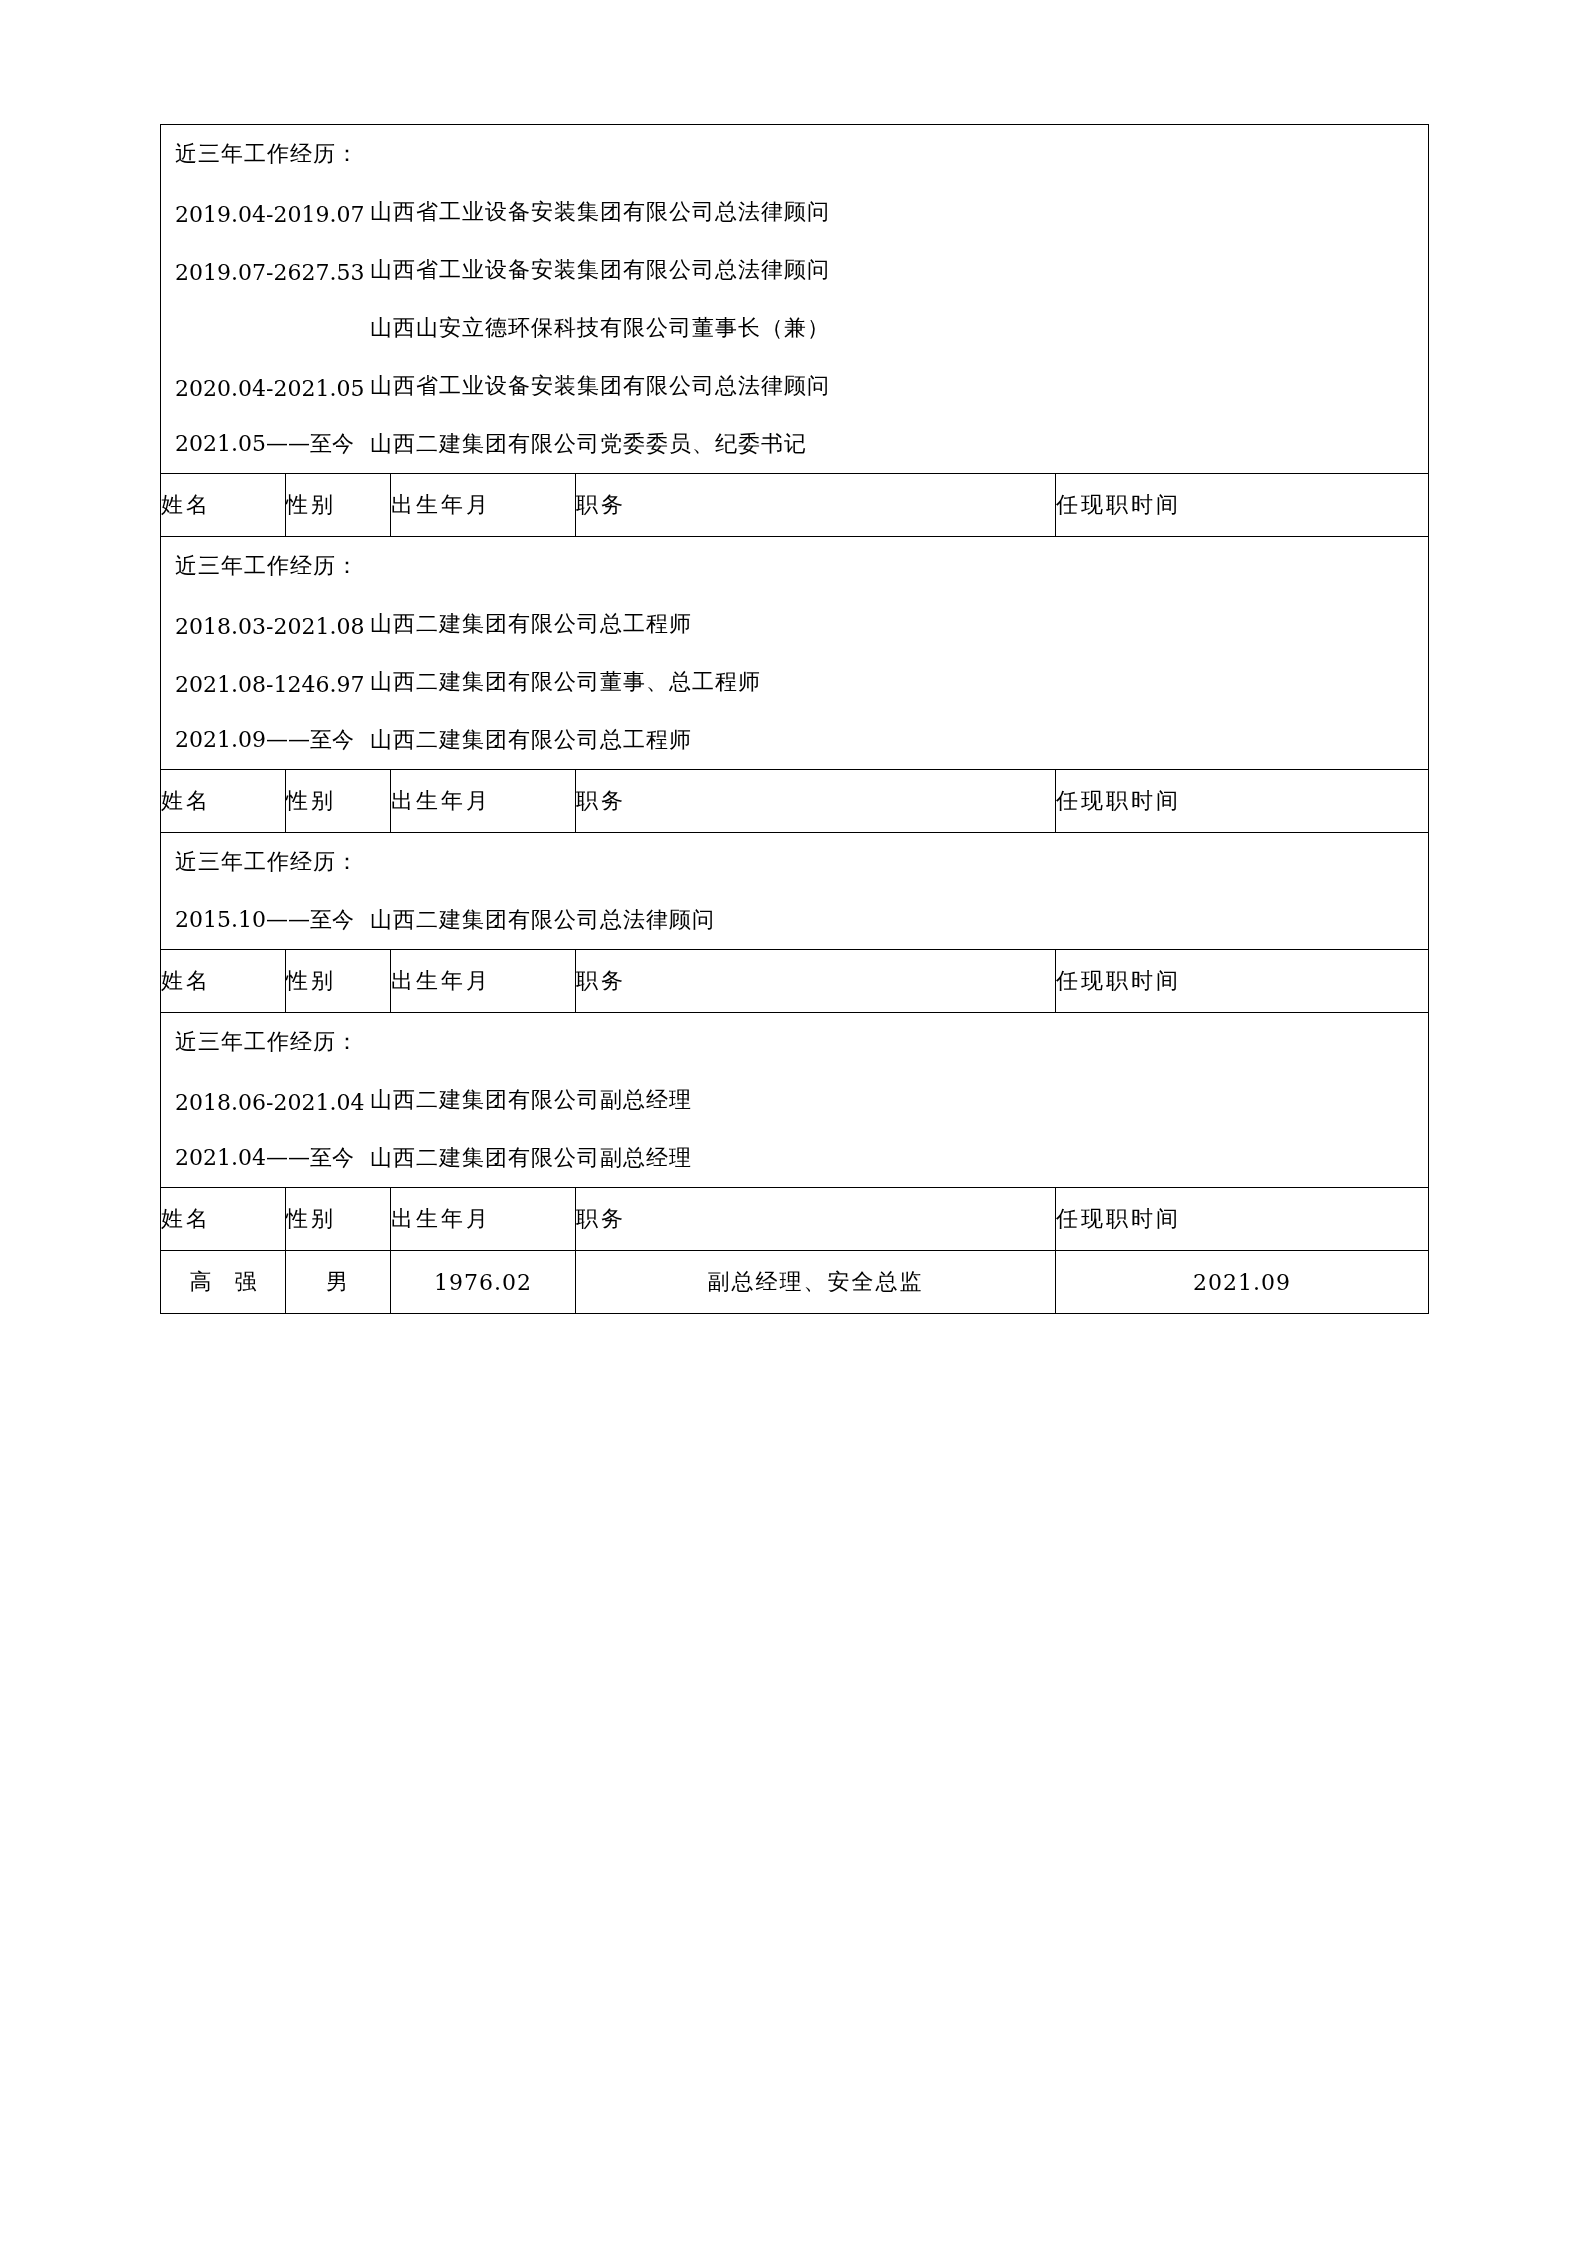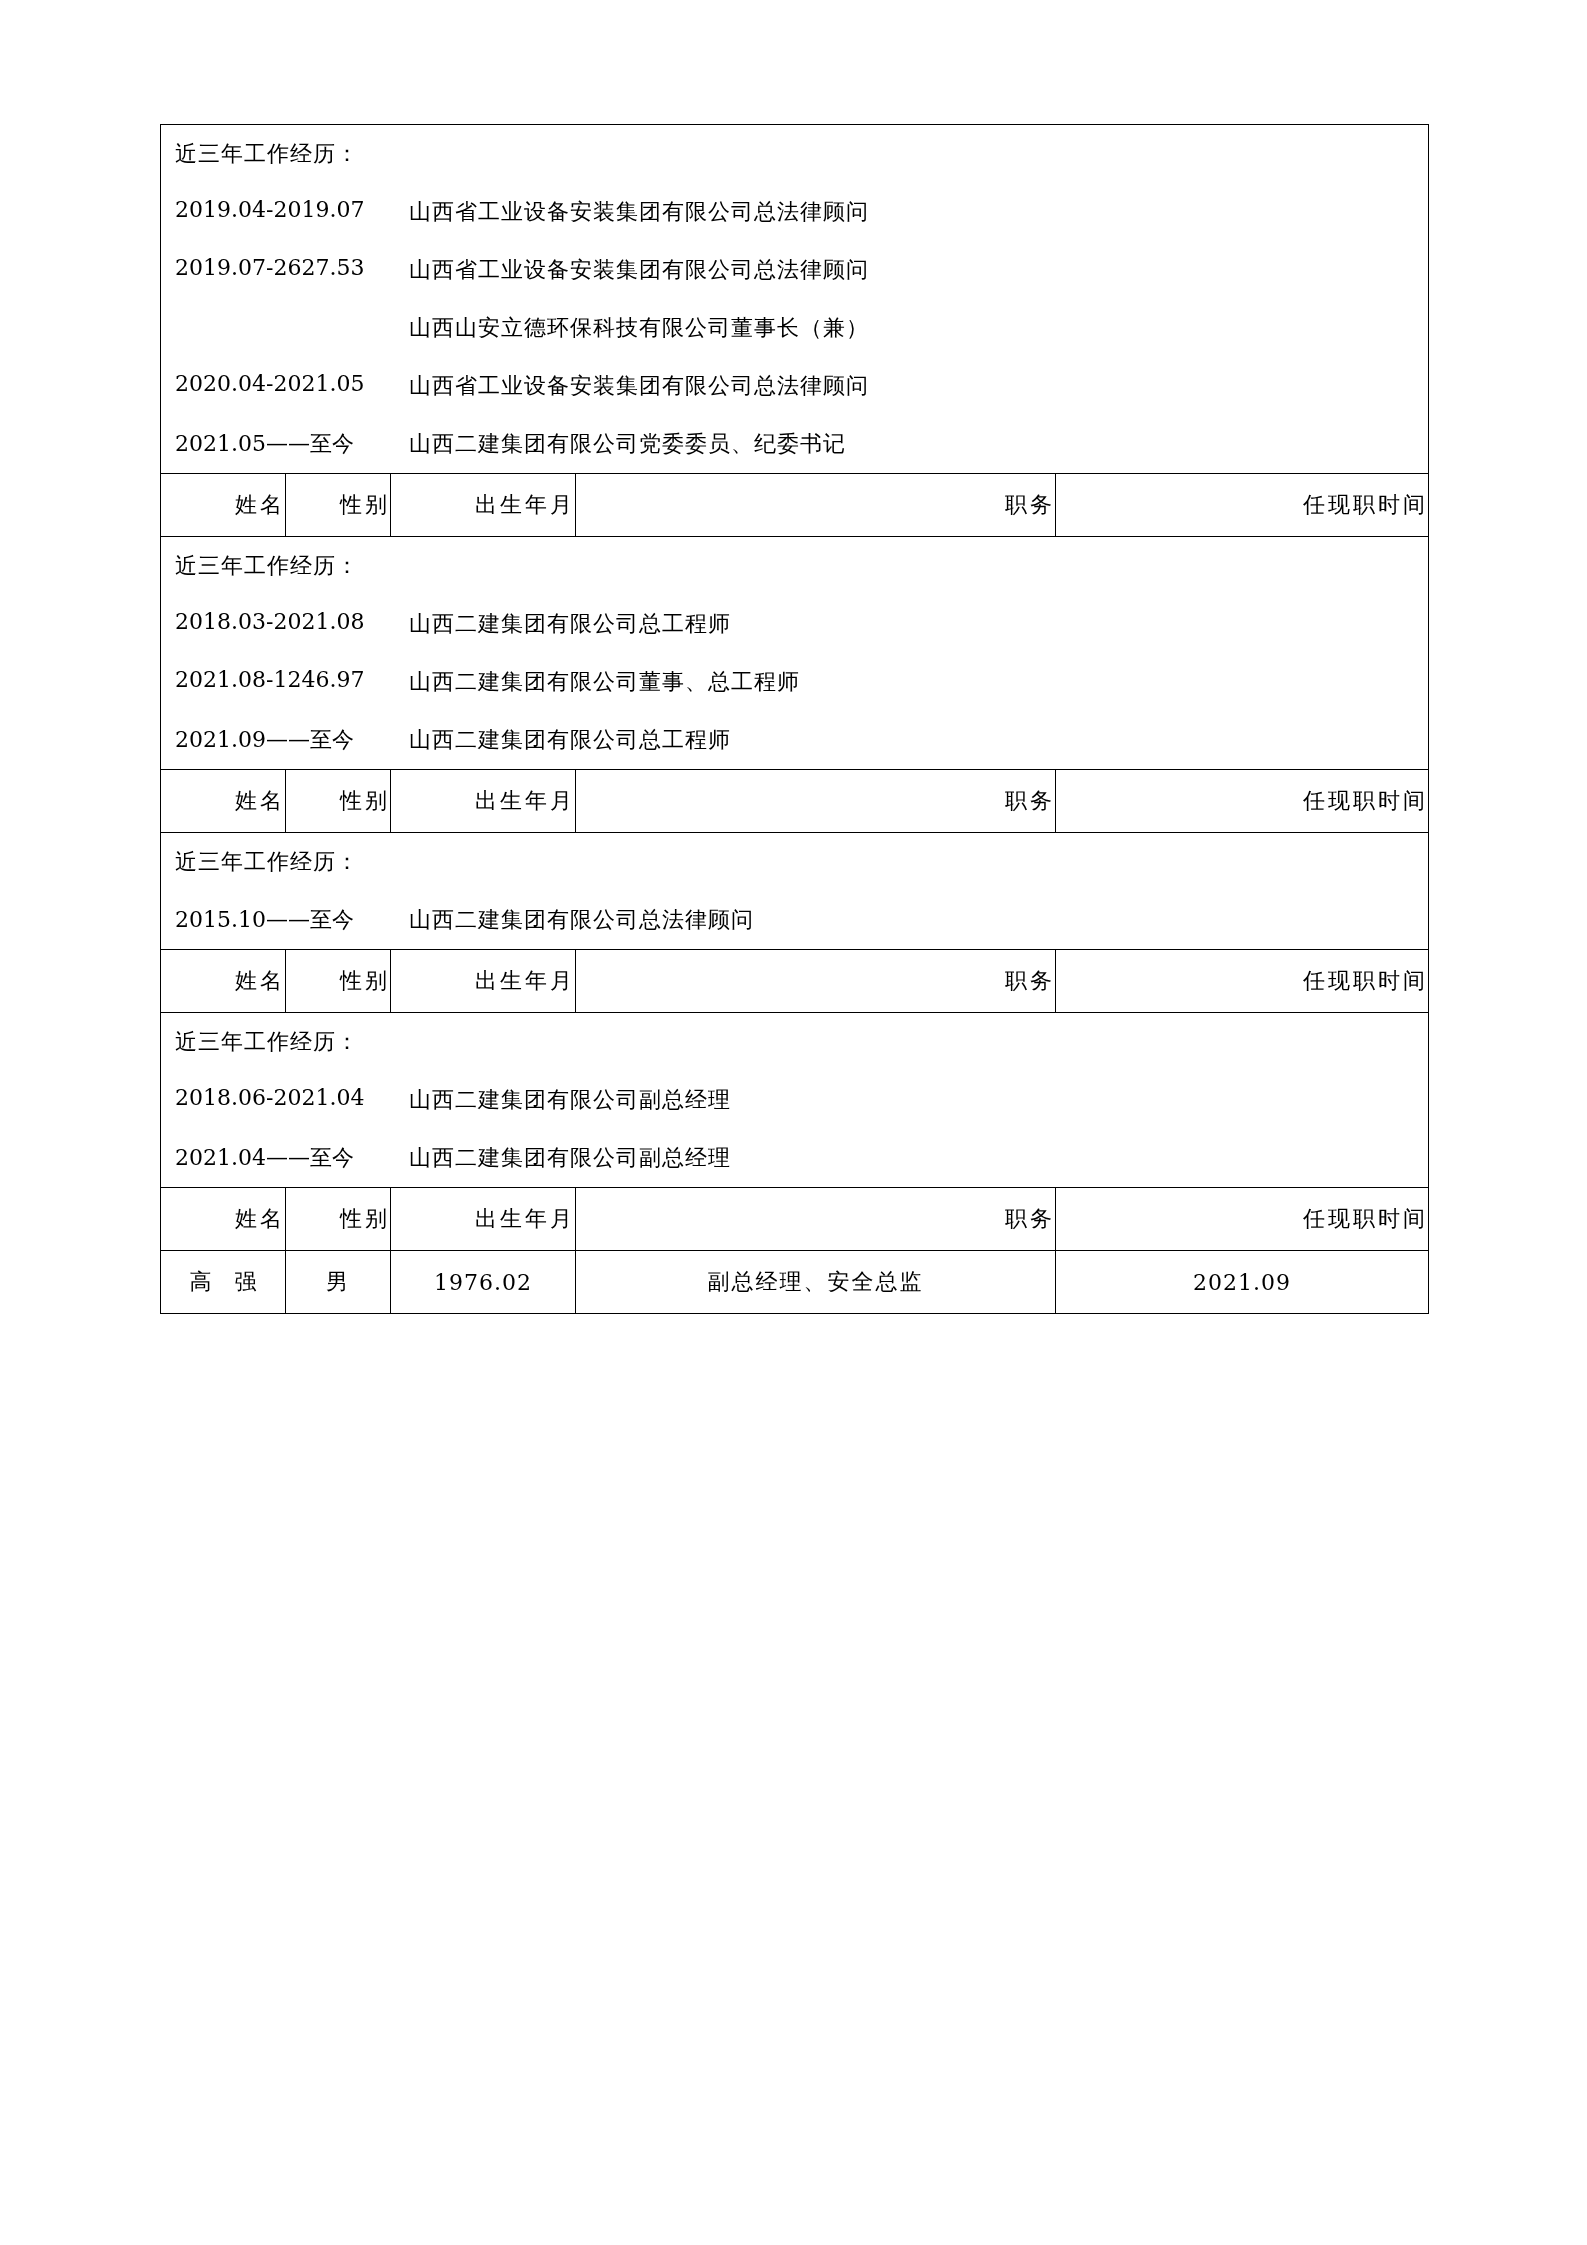--- a/index.html
+++ b/index.html
@@ -41,42 +41,41 @@
     padding: 22px 0 26px 0;
   }
   .exp-title {
     font-size: 22px;
     letter-spacing: 1px;
     padding: 14px 0 14px 14px;
     white-space: nowrap;
   }
   .exp-row {
     display: flex;
-    align-items: flex-start;
+    align-items: flex-end;
     padding: 14px 0 14px 14px;
     font-size: 22px;
     letter-spacing: 0.5px;
     white-space: nowrap;
-    gap: 39px;
   }
   .exp-date {
     width: 195px;
     flex: 0 0 195px;
     letter-spacing: 0px;
   }
   .exp-desc {
     flex: 1 1 auto;
     letter-spacing: 1px;
   }
   .exp-row.indent .exp-date {
     visibility: hidden;
   }
   
   .hdr-cell {
-    text-align: right;
+    text-align: left;
     font-size: 22px;
     letter-spacing: 3px;
     height: 62px;
   }
   .val-cell {
     text-align: center;
     font-size: 22px;
     letter-spacing: 2px;
     height: 62px;
   }

